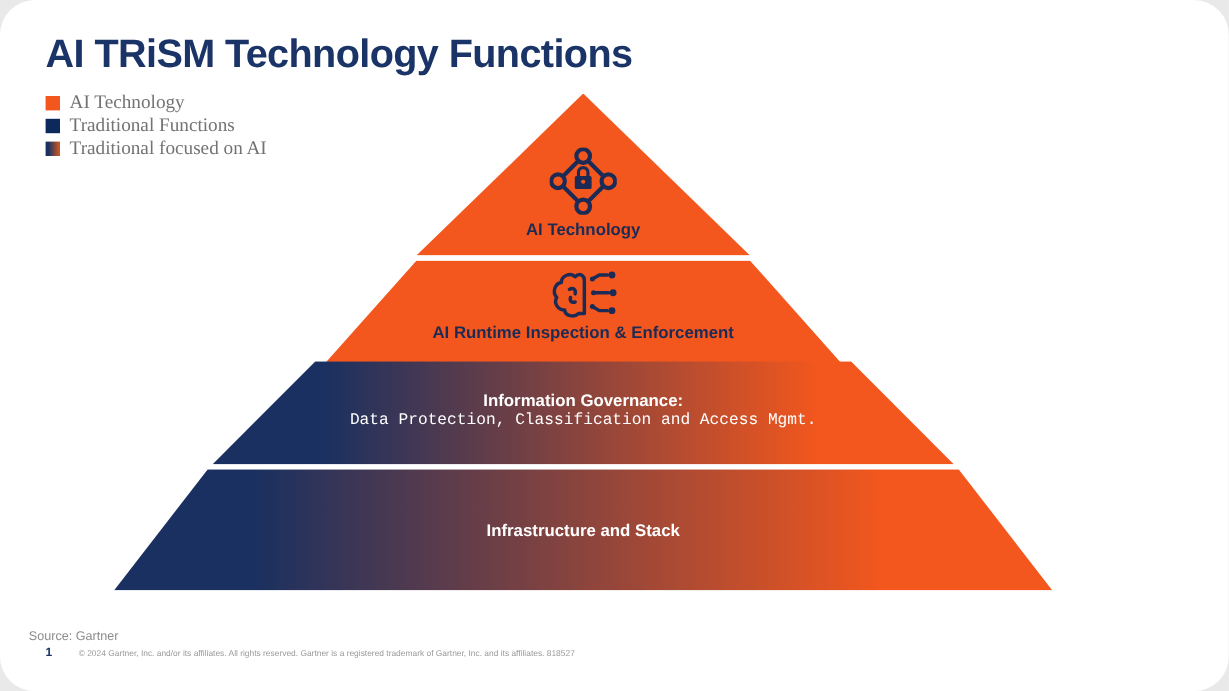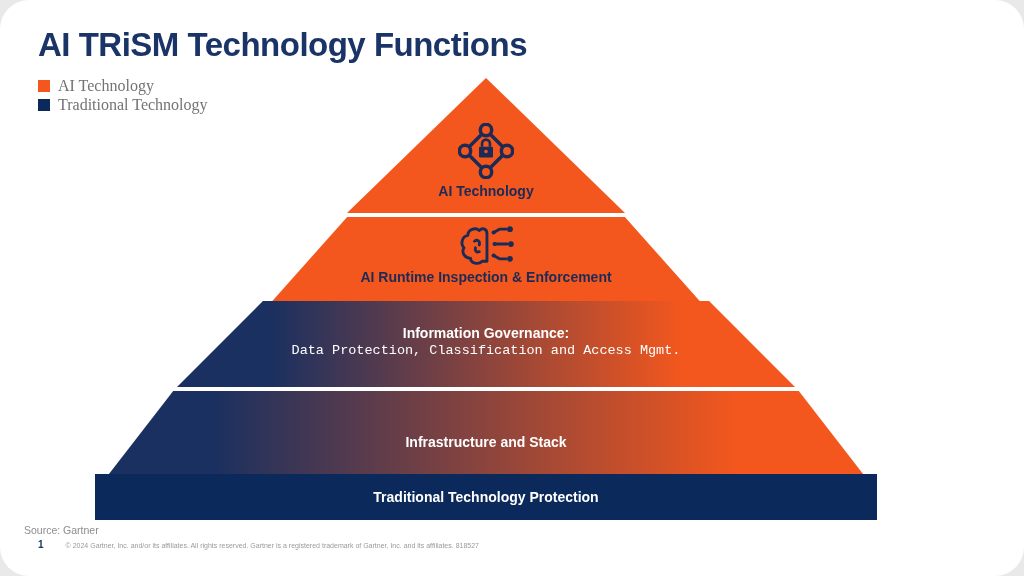--- a/index.html
+++ b/index.html
@@ -72,21 +72,25 @@
 
   <div class="title">AI TRiSM Technology Functions</div>
 
   <div class="legend">
     <div class="legend-item">
       <span class="swatch swatch-orange"></span>
       <span class="legend-label">AI Technology</span>
     </div>
     <div class="legend-item">
       <span class="swatch swatch-navy"></span>
-      <span class="legend-label">Traditional Technology</span>
+      <span class="legend-label">Traditional Functions</span>
+    </div>
+    <div class="legend-item">
+      <span class="swatch swatch-gradient"></span>
+      <span class="legend-label">Traditional focused on AI</span>
     </div>
   </div>
 
   <div class="tier tier-1">
     <svg class="tier-icon" width="56" height="56" viewBox="0 0 64 64">
       <g fill="none" stroke="#1B2B56" stroke-width="4">
         <path d="M32 8 L56 32 L32 56 L8 32 Z"></path>
         <circle cx="32" cy="8" r="6.5" fill="#F3571D"></circle>
         <circle cx="56" cy="32" r="6.5" fill="#F3571D"></circle>
         <circle cx="32" cy="56" r="6.5" fill="#F3571D"></circle>
@@ -123,23 +127,20 @@
 
   <div class="tier tier-3">
     <div class="tier-label-light">Information Governance:</div>
     <div class="tier-sublabel-light">Data Protection, Classification and Access Mgmt.</div>
   </div>
 
   <div class="tier tier-4">
     <div class="tier-label-light">Infrastructure and Stack</div>
   </div>
 
-  <div class="tier tier-5">
-    <div class="tier-label-light">Traditional Technology Protection</div>
-  </div>
 
   <div class="source">Source: Gartner</div>
 
   <div class="footer-row">
     <span class="page-number">1</span>
     <span class="copyright">© 2024 Gartner, Inc. and/or its affiliates. All rights reserved. Gartner is a registered trademark of Gartner, Inc. and its affiliates. 818527</span>
   </div>
 
 </div>
 

